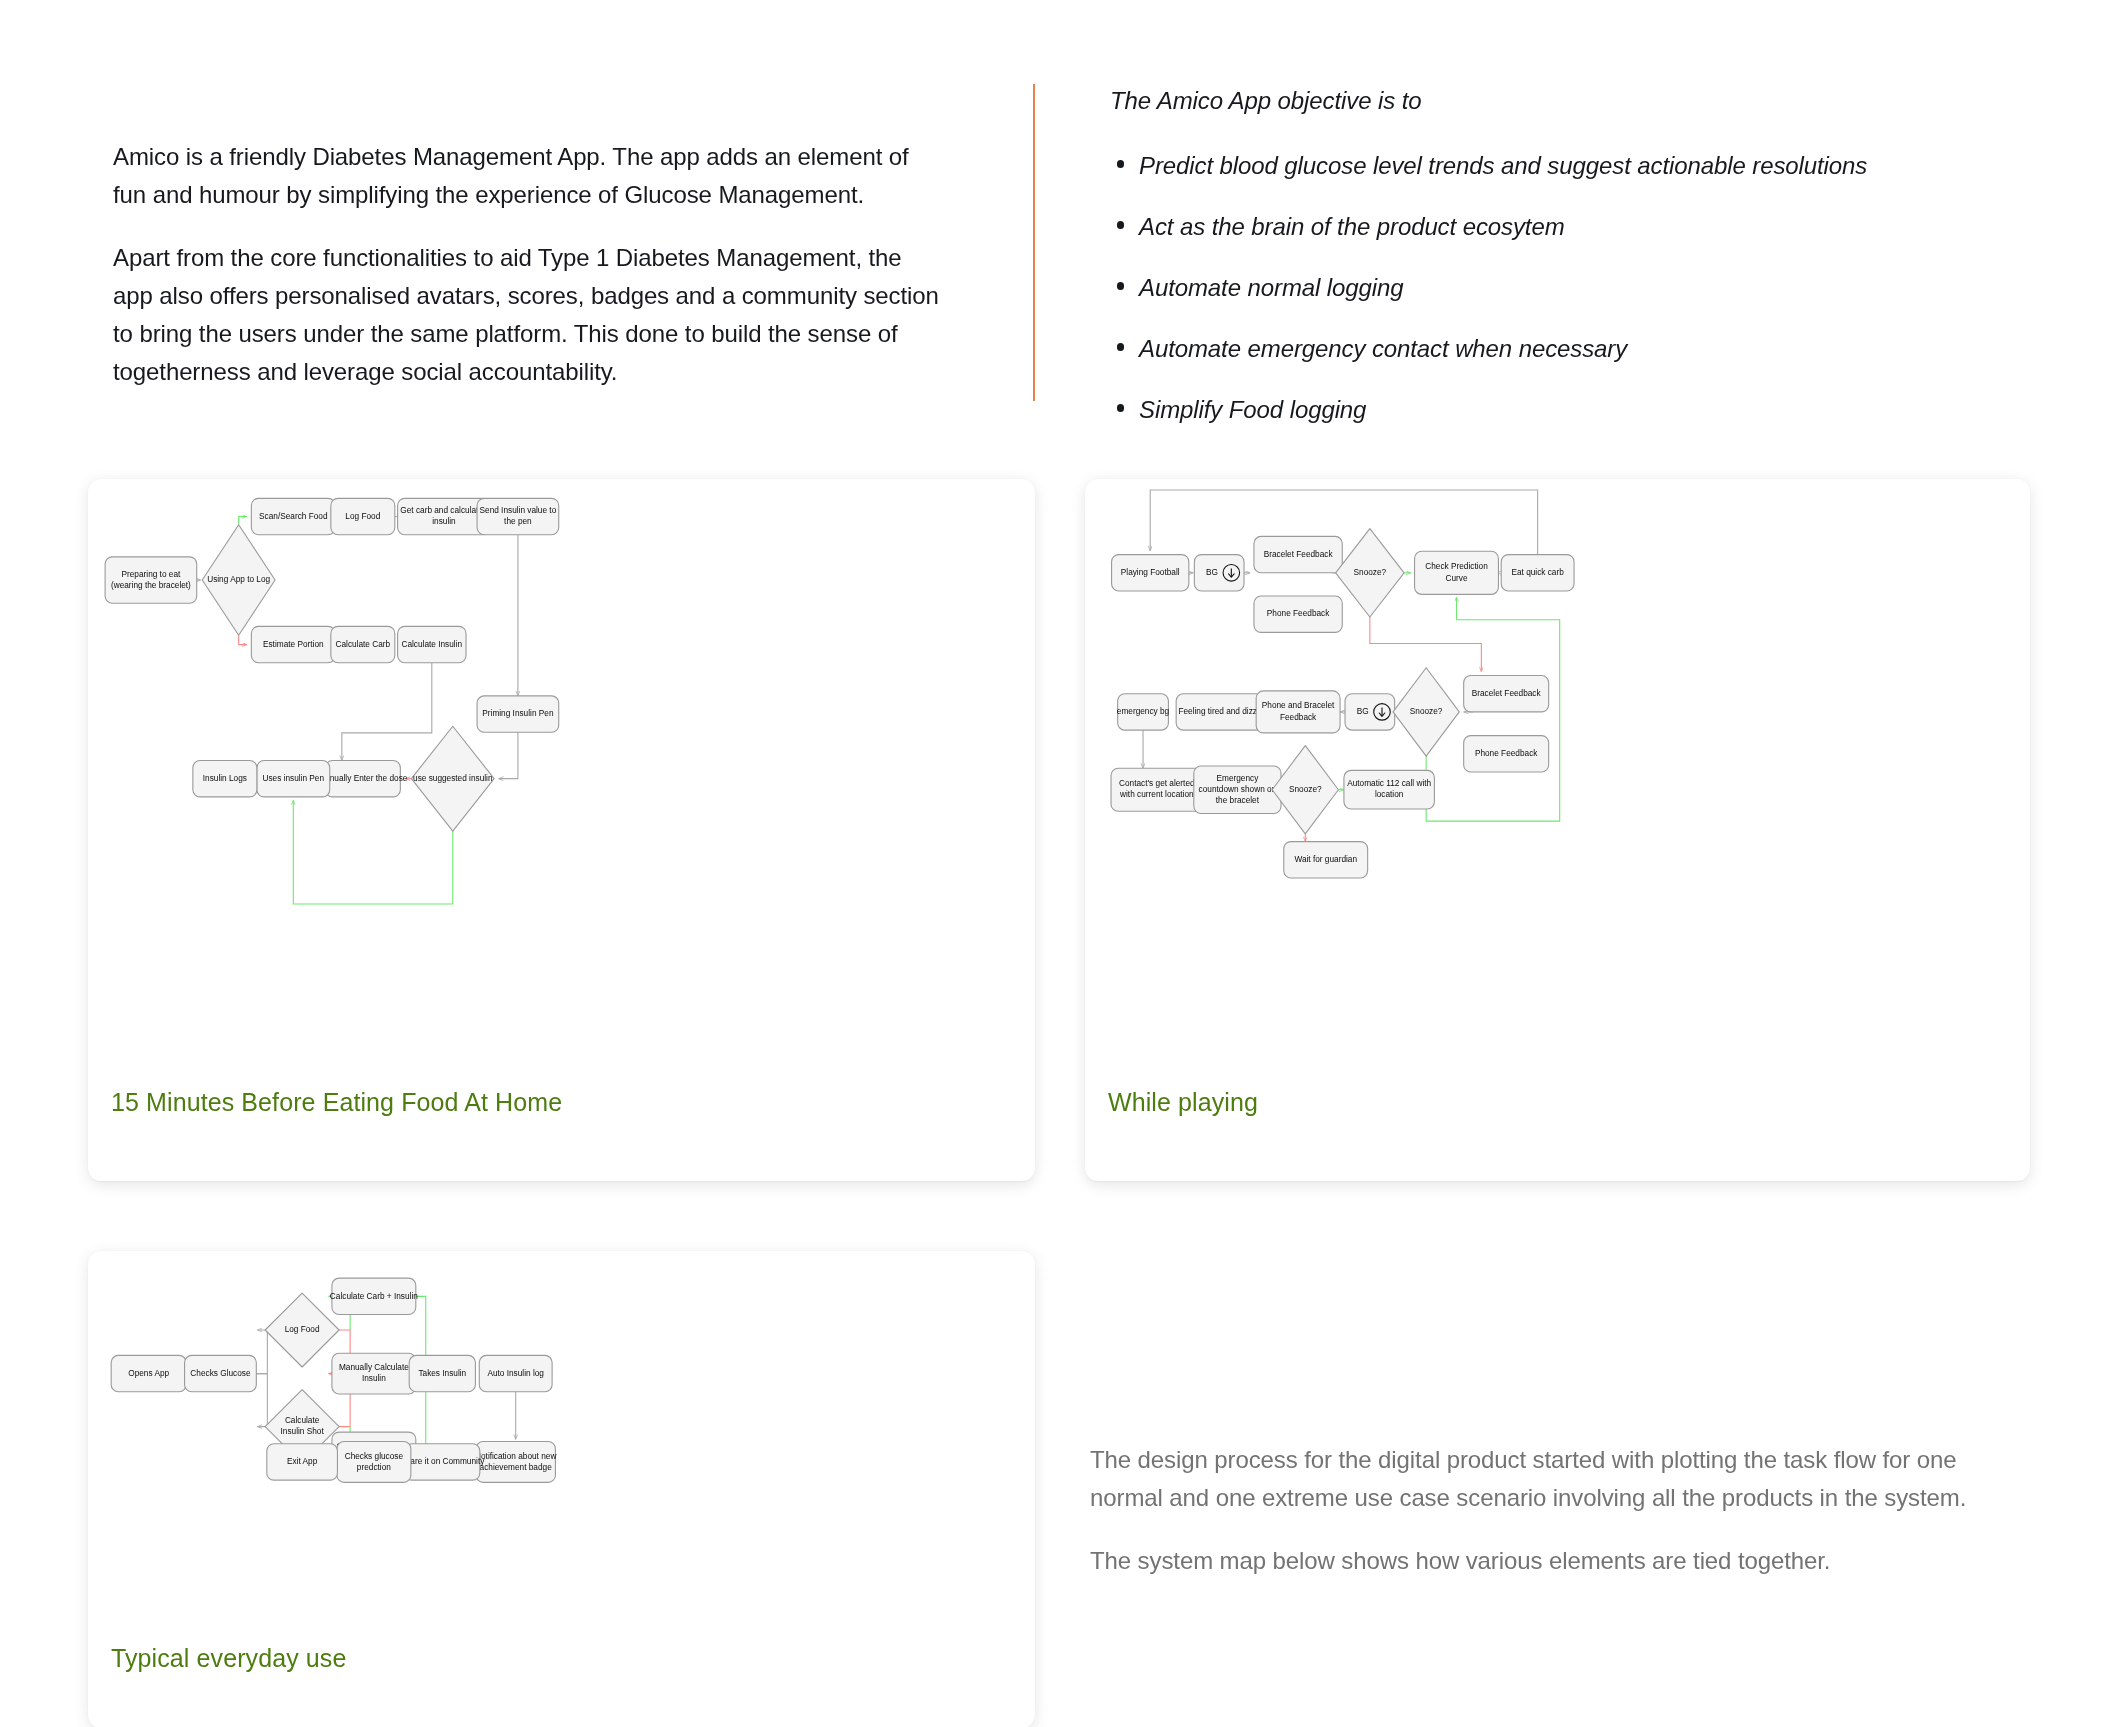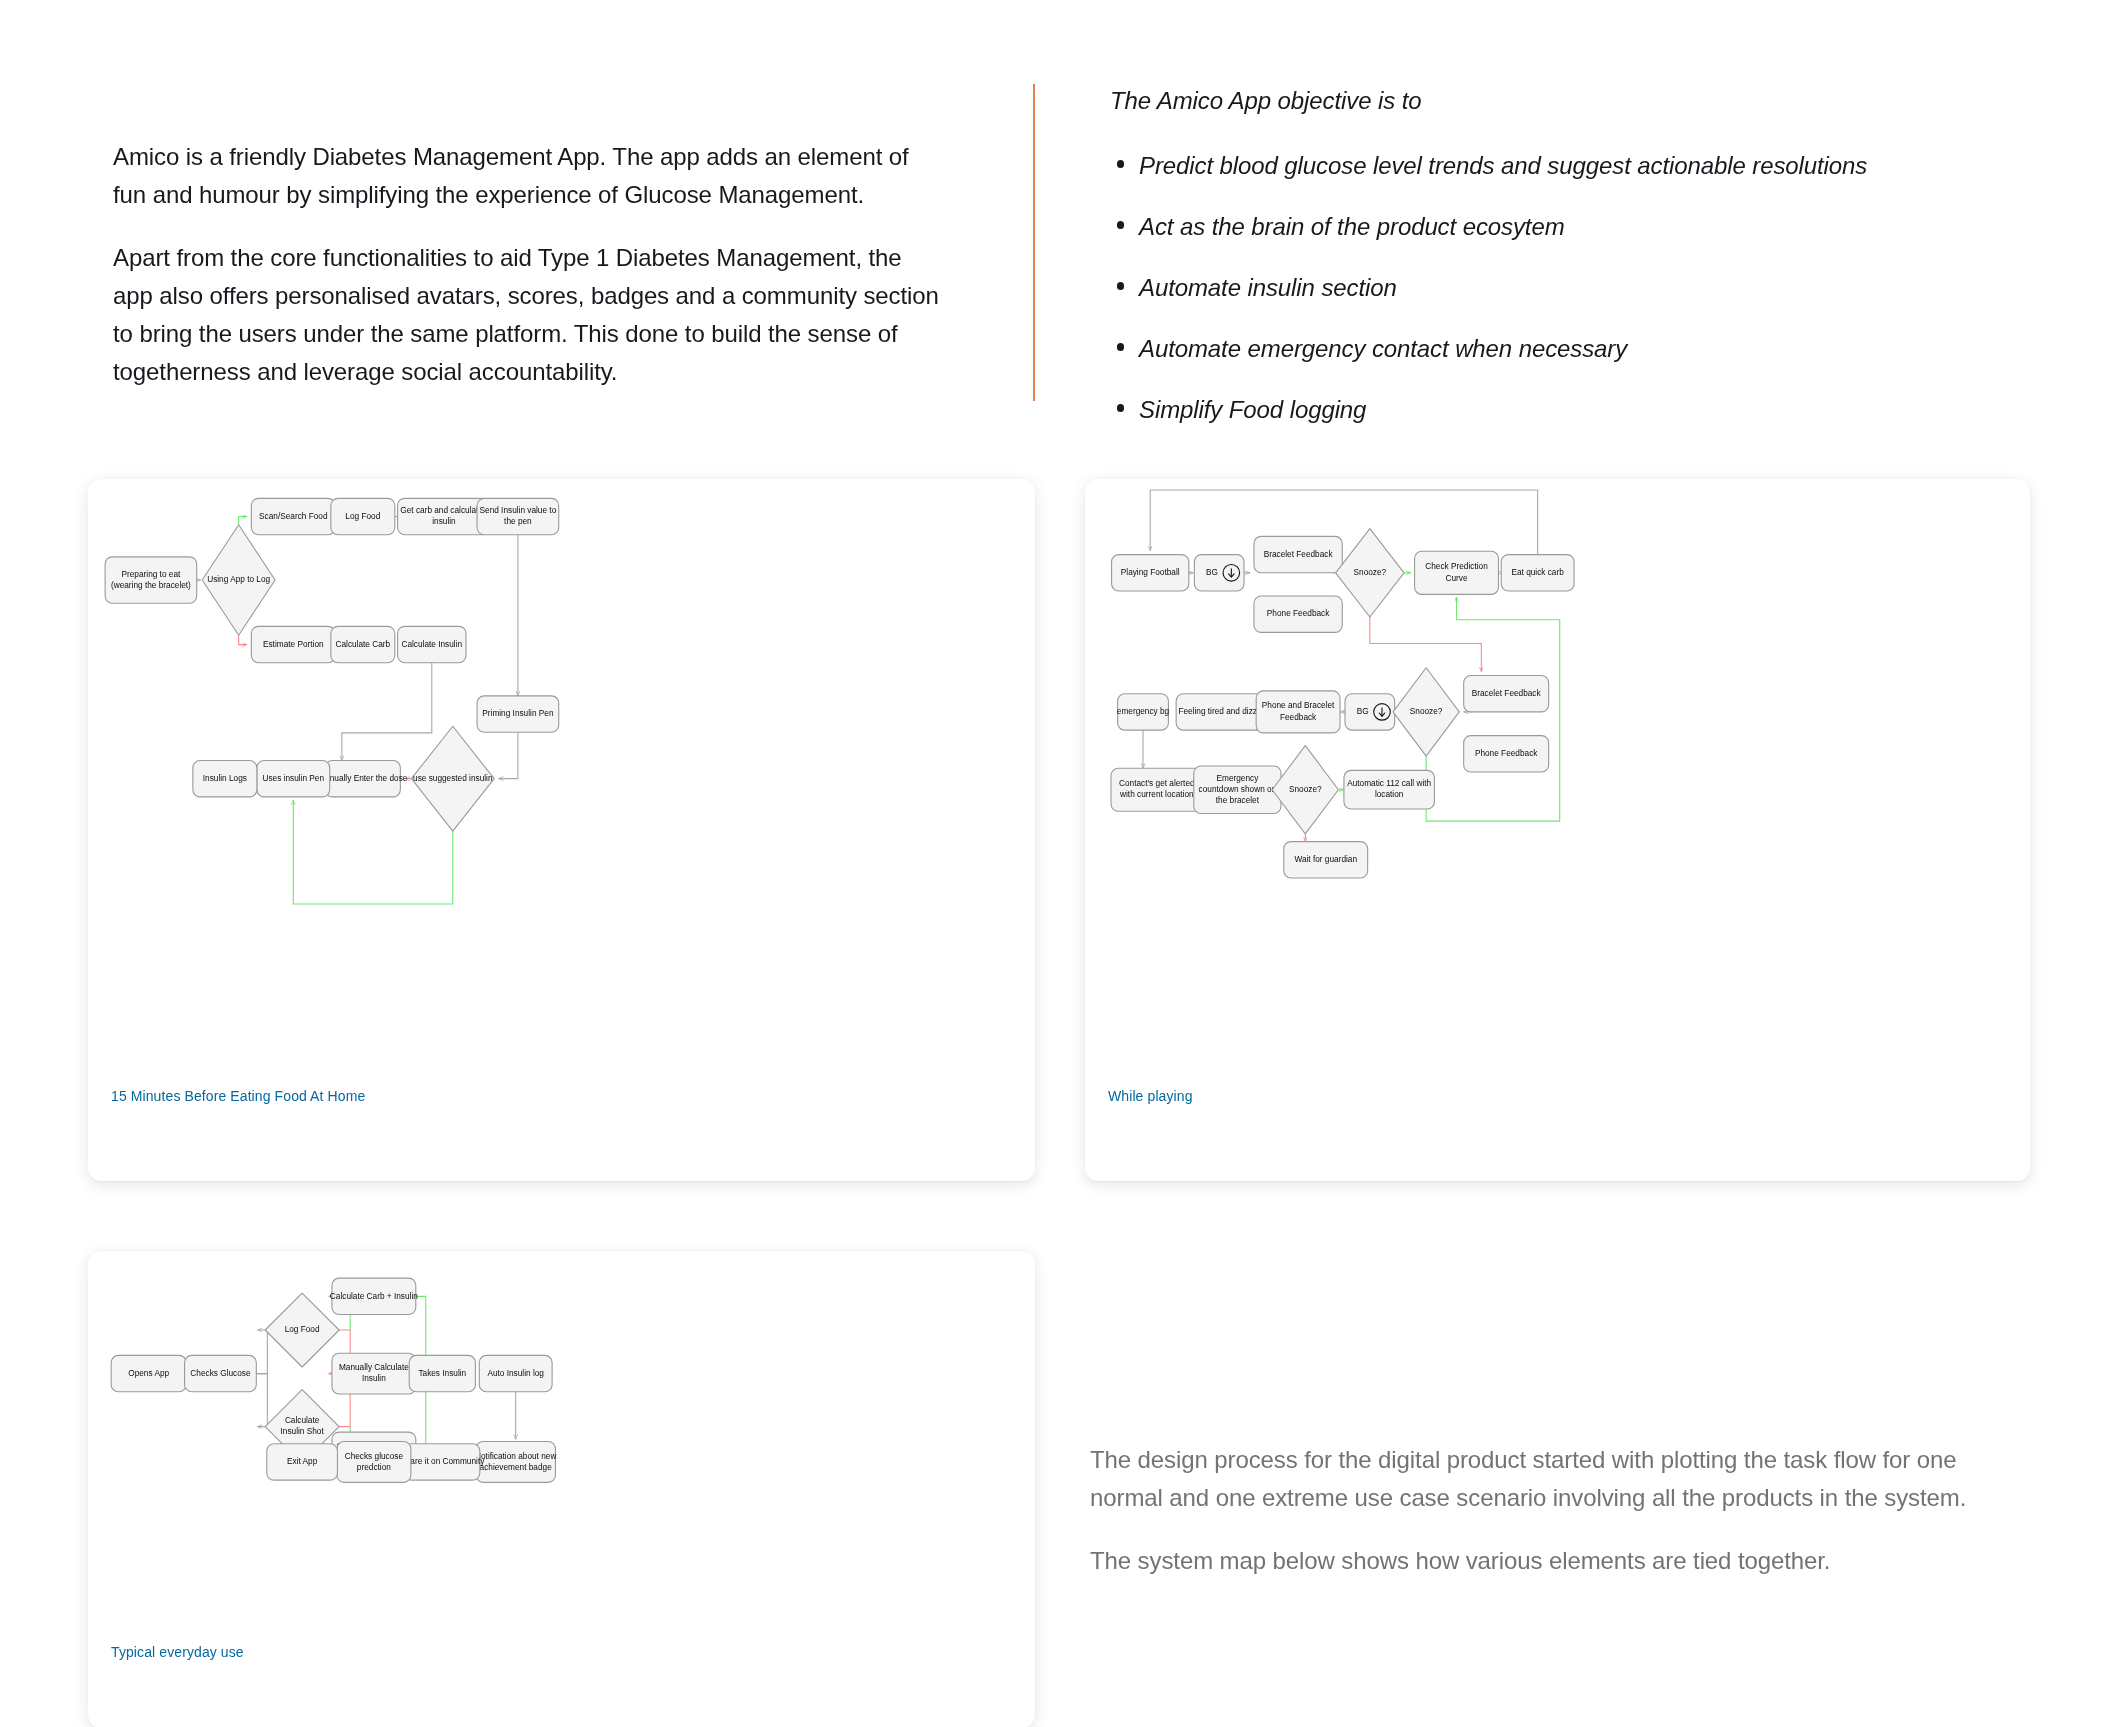--- a/index.html
+++ b/index.html
@@ -35,21 +35,21 @@
   }
   .card{
     position:absolute;background:#ffffff;border-radius:13.2px;
     box-shadow:0 3.3px 15.4px rgba(0,0,0,0.10), 0 0.6px 1.7px rgba(0,0,0,0.04);
     overflow:hidden;
   }
   #card-flow1{left:88px;top:479px;width:947px;height:702px;}
   #card-flow2{left:1085px;top:479px;width:945px;height:702px;}
   #card-flow3{left:88px;top:1251px;width:947px;height:477px;}
   .card-caption{
-    position:absolute;font-size:14px;color:#0369a1;letter-spacing:0.1px;
+    position:absolute;font-size:25px;color:#4d7c0f;letter-spacing:0.1px;
     font-family:"Liberation Sans", sans-serif;
   }
   .flow-svg{position:absolute;left:0;top:0;}
   .bottom-note{
     position:absolute;left:1090px;top:1441px;width:938px;
     font-size:24px;line-height:1.58;color:#737373;letter-spacing:-0.1px;
   }
   .bottom-note p{margin:0 0 25px 0;}
   text.nodetxt{
     font-family:"Liberation Sans", sans-serif;
@@ -66,21 +66,21 @@
   <p>Apart from the core functionalities to aid Type 1 Diabetes Management, the app also offers personalised avatars, scores, badges and a community section to bring the users under the same platform. This done to build the sense of togetherness and leverage social accountability.</p>
 </div>
 
 <div class="divider"></div>
 
 <div class="intro-right">
   <p class="objtitle">The Amico App objective is to</p>
   <ul>
     <li>Predict blood glucose level trends and suggest actionable resolutions</li>
     <li>Act as the brain of the product ecosytem</li>
-    <li>Automate insulin section</li>
+    <li>Automate normal logging</li>
     <li>Automate emergency contact when necessary</li>
     <li>Simplify Food logging</li>
   </ul>
 </div>
 
 <div class="card" id="card-flow1">
   <svg class="flow-svg" id="svg1" width="947" height="702" viewBox="0 0 1716 1272">
       <defs>
         <marker id="ar-d" markerWidth="10" markerHeight="10" refX="9" refY="3.6" orient="auto" markerUnits="userSpaceOnUse">
           <path d="M0,0 L9,3.6 L0,7.2" fill="none" stroke="#a9a9a9" stroke-width="1.4"></path>

